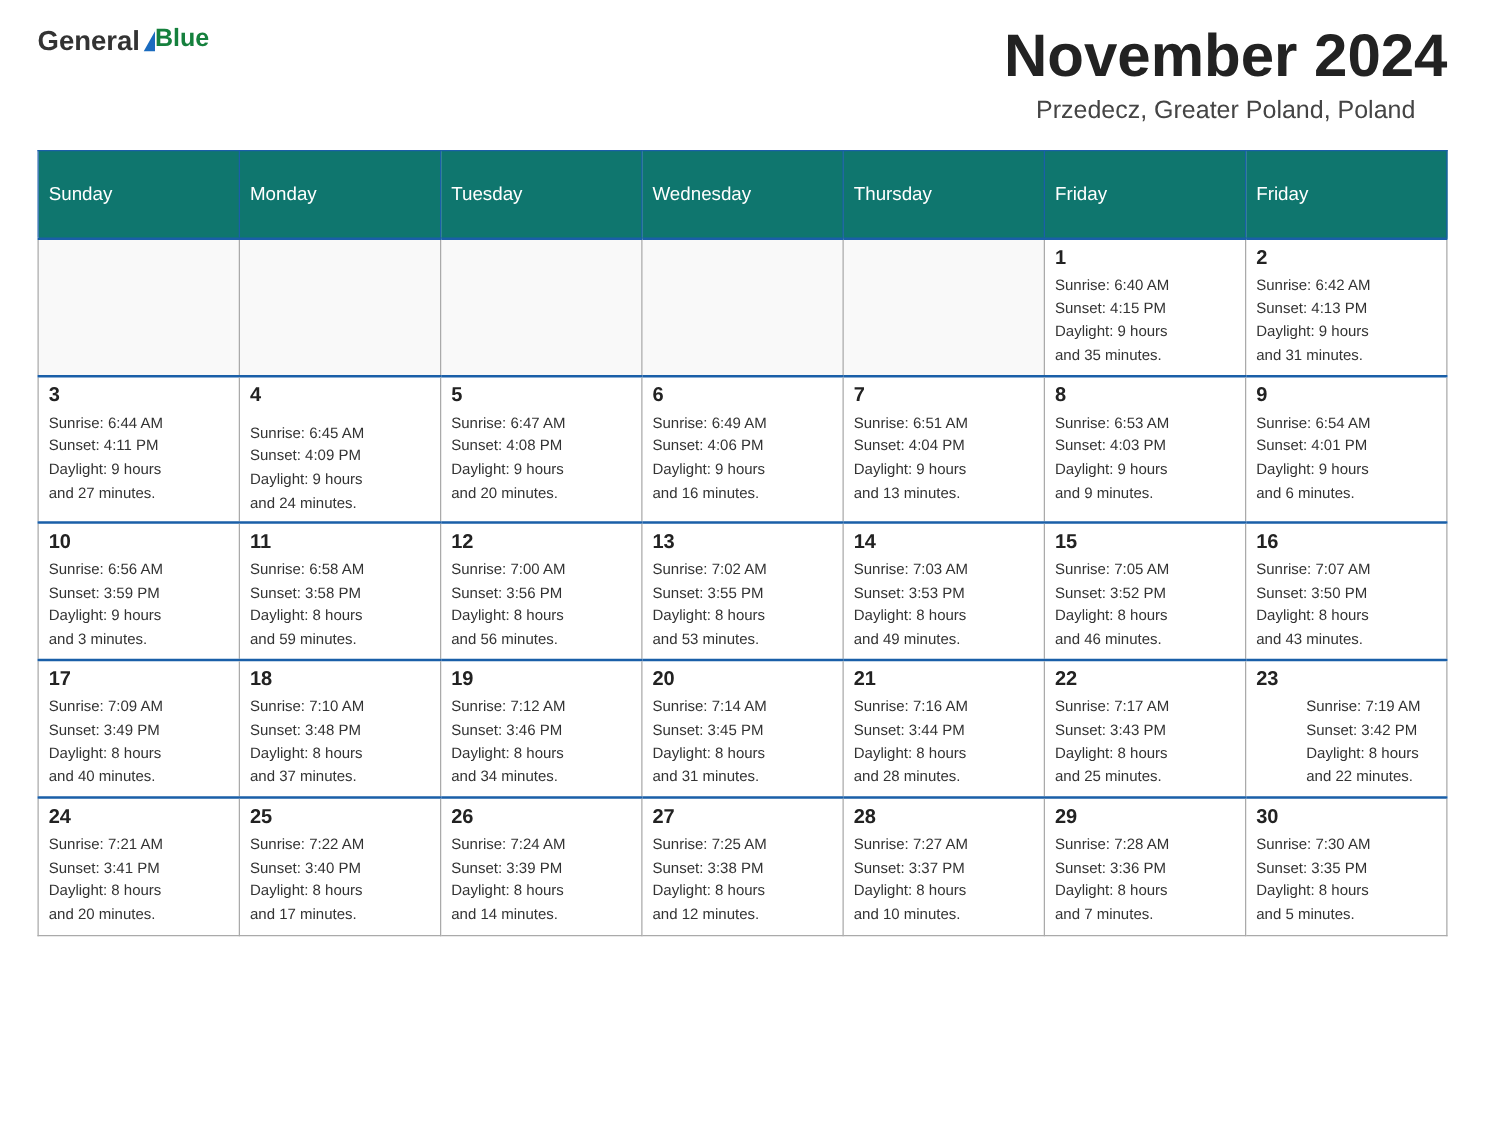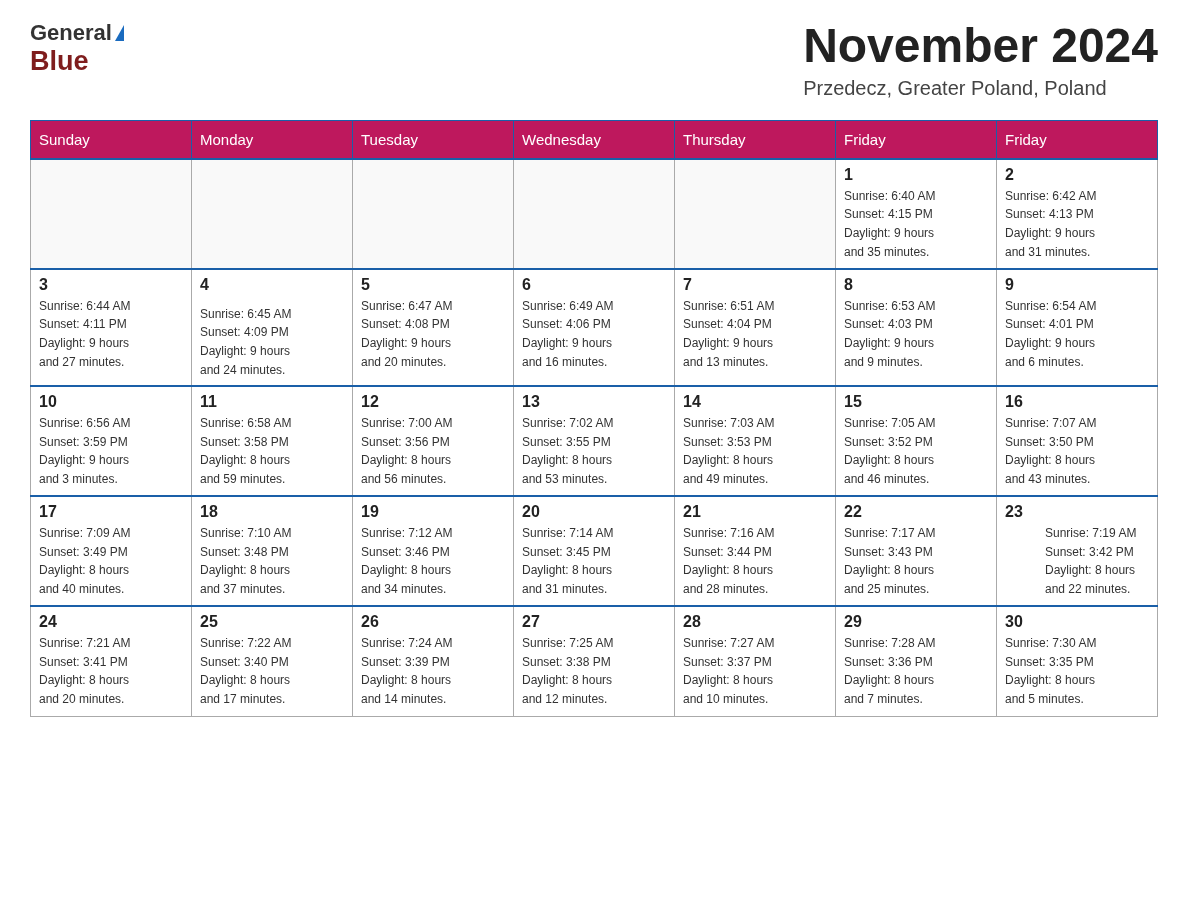--- a/index.html
+++ b/index.html
@@ -15,69 +15,68 @@
       justify-content: space-between;
       align-items: flex-start;
       margin-bottom: 20px;
     }
     .logo-text-general {
       font-size: 22px;
       font-weight: bold;
       color: #333;
     }
     .logo-text-blue {
-      font-size: 27px;
+      font-size: 20px;
       font-weight: bold;
-      color: #7f1d1d;
+      color: #15803d;
     }
     .logo-wrapper {
       display: flex;
-      flex-direction: column;
       align-items: flex-start;
     }
     .logo-row1 {
       display: flex;
       align-items: center;
     }
     .logo-triangle {
       display: inline-block;
       width: 0;
       height: 0;
       border-left: 9px solid transparent;
       border-right: 0px solid transparent;
       border-bottom: 16px solid #1a6bbf;
       margin-left: 3px;
       vertical-align: middle;
     }
     .title-section {
-      text-align: left;
+      text-align: center;
       margin-left: 13px;
     }
     .month-title {
       font-size: 48px;
       font-weight: bold;
       color: #222;
       line-height: 1.1;
     }
     .location-title {
       font-size: 20px;
       color: #444;
       margin-top: 4px;
     }
     table {
       width: 100%;
       border-collapse: collapse;
       table-layout: fixed;
     }
     th {
-      background-color: #be185d;
+      background-color: #0f766e;
       color: #fff;
       font-size: 15px;
       font-weight: normal;
-      padding: 10px 8px;
+      padding: 26px 8px;
       text-align: left;
       border: 1px solid #1a5fa8;
     }
     td {
       border: 1px solid #aaa;
       vertical-align: top;
       padding: 6px 8px;
       height: 110px;
       font-size: 12.5px;
       color: #222;

